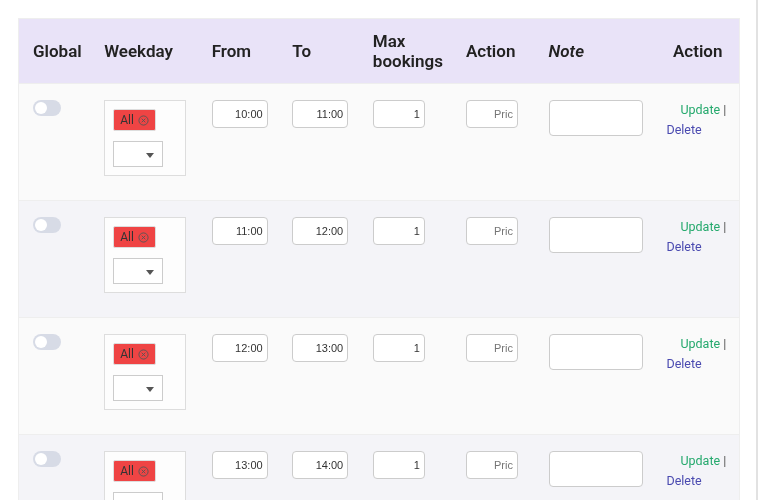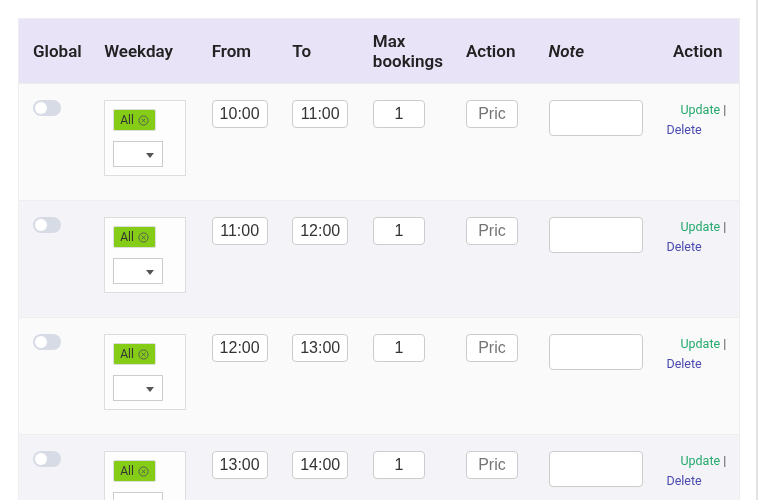--- a/index.html
+++ b/index.html
@@ -67,21 +67,21 @@
     border: 1px solid #ddd;
     background: #fdfdfd;
     padding: 8px;
     width: 82px;
   }
   .chip-row { margin-bottom: 10px; }
   .chip {
     display: inline-flex;
     align-items: center;
     gap: 4px;
-    background: #84cc16;
+    background: #ef4444;
     border: 1px solid #ddd;
     border-radius: 2px;
     padding: 3px 6px;
     font-size: 12px;
     cursor: default;
   }
   .chip svg { width: 11px; height: 11px; }
   .select {
     width: 50px; height: 26px;
     border: 1px solid #ccc;
@@ -96,23 +96,23 @@
     border-left: 4px solid transparent;
     border-right: 4px solid transparent;
     border-top: 5px solid #555;
   }
   .inp {
     width: 56px; height: 28px;
     border: 1px solid #ccc;
     border-radius: 4px;
     background: #fff;
     padding: 0 4px;
-    font-size: 16px;
+    font-size: 11px;
     color: #333;
-    text-align: center;
+    text-align: right;
   }
   .inp.small { width: 52px; }
   .note-area {
     width: 94px; height: 36px;
     border: 1px solid #ccc;
     border-radius: 4px;
     background: #fff;
     resize: none;
     font-size: 12px;
     padding: 4px;

